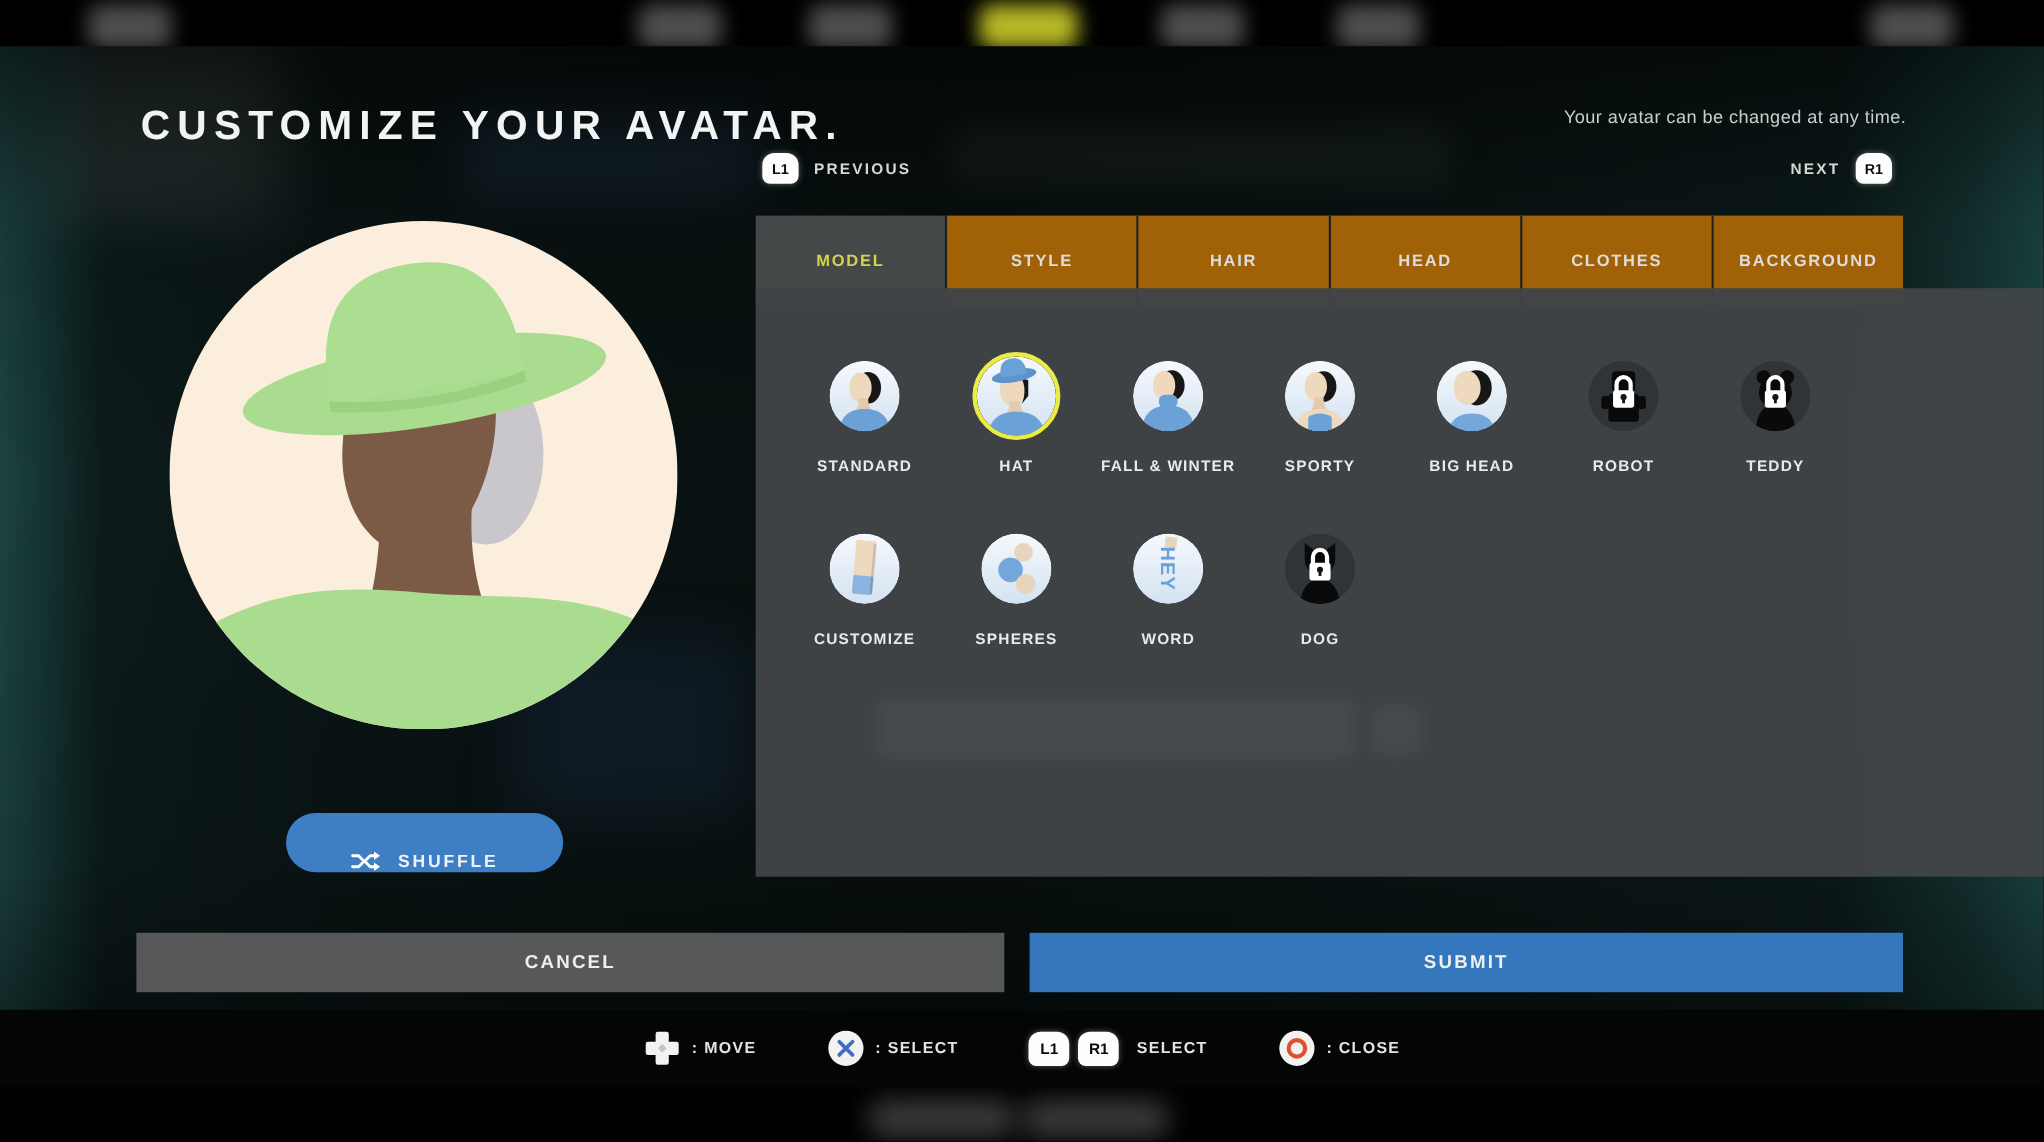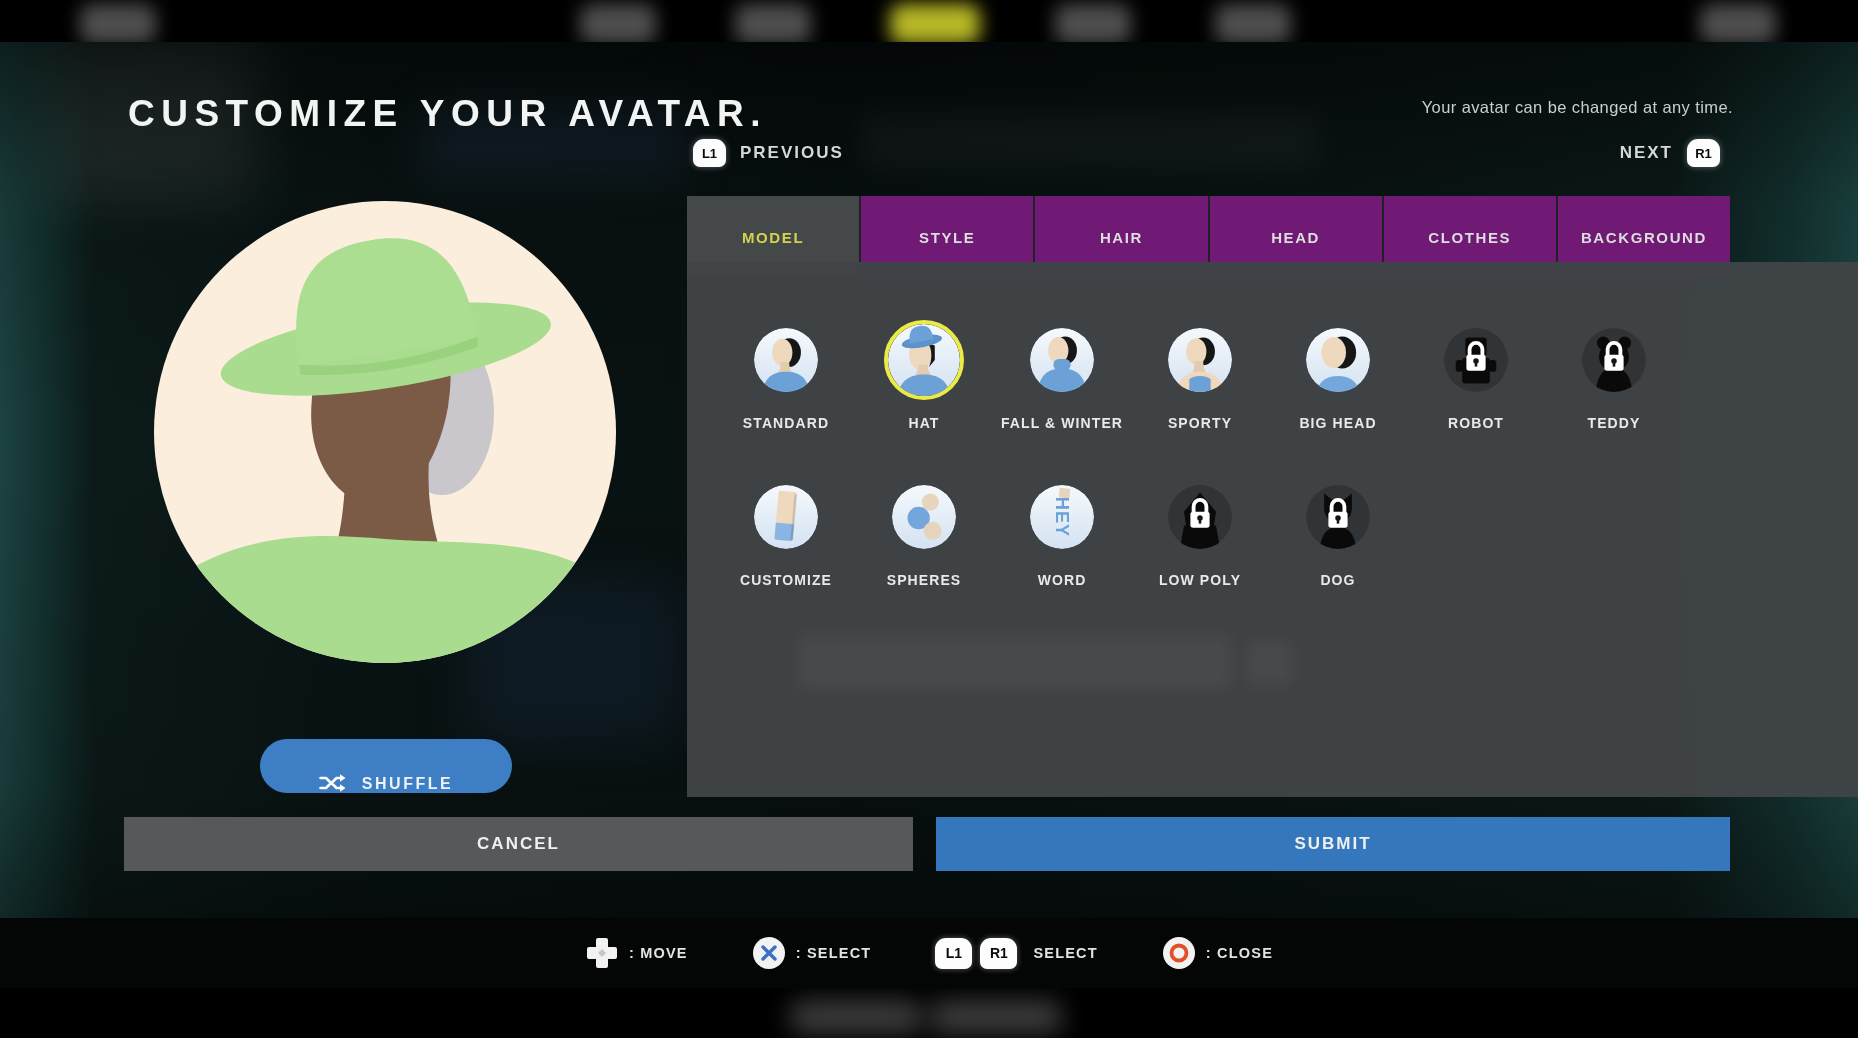--- a/index.html
+++ b/index.html
@@ -28,26 +28,26 @@
   .page-title { position:absolute; left:128px; top:93px; color:#f2f4f4; font-size:37px;
     font-weight:bold; letter-spacing:6.5px; }
   .avatar-note { position:absolute; right:125px; top:98px; color:#c9cfcf; font-size:16.5px; letter-spacing:.4px; }
 
   .pager { position:absolute; display:flex; align-items:center; gap:14px; cursor:pointer; }
   .pager-prev { left:693px; top:139px; }
   .pager-next { right:138px; top:139px; }
   .keycap { display:flex; align-items:center; justify-content:center; width:33px; height:28px;
     background:#fdfdfd; color:#0a0a0a; font-size:13px; font-weight:bold;
     border-radius:11px 11px 7px 7px; box-shadow:0 0 6px rgba(255,255,255,.35); }
-  .pager-label { color:#d6d8d8; font-size:17px; font-weight:bold; letter-spacing:2px; }
+  .pager-label { color:#d6d8d8; font-size:14px; font-weight:bold; letter-spacing:2px; }
 
   
   .tabbar { position:absolute; left:687px; top:196px; width:1043px; height:82px; display:flex; }
   .tab { flex:1 1 0; display:flex; align-items:center; justify-content:center;
-    background:#701a75; color:#dcdedе; color:#dcdede; font-size:15px; font-weight:bold;
+    background:#a16207; color:#dcdedе; color:#dcdede; font-size:15px; font-weight:bold;
     letter-spacing:1.6px; border-right:2px solid #1f2224; cursor:pointer; }
   .tab:last-child { border-right:none; }
   .tab.selected { background:#454849; color:#d2d24e; }
 
   
   .panel { position:absolute; left:687px; top:262px; width:1199px; height:535px;
     background:rgba(64,68,70,.97); overflow:hidden; }
   .ghost { position:absolute; background:rgba(255,255,255,.045); filter:blur(7px); border-radius:10px; }
 
   .grid { position:absolute; left:30px; top:50px; width:966px; display:flex; flex-wrap:wrap; }
@@ -59,21 +59,21 @@
   .thumb-label { margin-top:7px; color:#e8eaea; font-size:14px; font-weight:bold; letter-spacing:1.1px; white-space:nowrap; }
 
   
   .preview { position:absolute; left:154px; top:201px; width:462px; height:462px; }
 
   
   .shuffle-btn { position:absolute; left:260px; top:739px; width:252px; height:54px;
     background:#3d7ec4; border:none; border-radius:27px; display:flex; align-items:flex-end;
     justify-content:center; gap:16px; color:#eef3f8; font-family:inherit; font-size:16px;
     font-weight:bold; letter-spacing:2.5px; cursor:pointer; }
-  .footer-btn { position:absolute; top:817px; height:54px; border:none; display:flex;
+  .footer-btn { position:absolute; top:848px; height:54px; border:none; display:flex;
     align-items:center; justify-content:center; color:#eef0f0; font-family:inherit;
     font-size:17px; font-weight:bold; letter-spacing:2px; cursor:pointer; }
   .cancel-btn { left:124px; width:789px; background:#57585a; }
   .submit-btn { left:936px; width:794px; background:#3577bd; }
 
   
   .hintbar { position:absolute; left:0; top:918px; width:1858px; height:70px; background:#040606;
     display:flex; align-items:center; justify-content:center; gap:64px; }
   .hint { display:flex; align-items:center; gap:10px; }
   .hint .keys { display:flex; gap:8px; margin-right:6px; }
@@ -324,36 +324,20 @@
                 </defs>
  <circle cx="30" cy="30" r="30" fill="url(#g8)"></circle>
                 <rect x="25" y="3" width="10" height="9" fill="#e7d4bc" transform="rotate(6 30 30)"></rect>
    <g transform="rotate(90 30 30)">
                   <text x="30" y="36" text-anchor="middle" font-size="17" font-weight="bold" fill="#6ba1d6" font-family="Liberation Sans, DejaVu Sans, sans-serif" letter-spacing="1">HEY</text>
                 </g>
               </svg>
             </div>
           </div>
           <div class="thumb-label">WORD</div>
-        </div>
-        <div class="grid-item">
-          <div class="thumb-box">
-            <div class="thumb">
-              <svg viewBox="0 0 60 60">
-                <circle cx="30" cy="30" r="30" fill="#313437"></circle>
-                <path d="M30 7 L45 25 L41 52 L19 52 L15 25 Z" fill="#0a0a0a"></path>
-   <path d="M11 60 L49 60 L45 38 L15 38 Z" fill="#0a0a0a"></path>
-                <path d="M24 26 L24 20 a6 6 0 0 1 12 0 L36 26" fill="none" stroke="#fff" stroke-width="3.6"></path>
- <rect x="21" y="25" width="18" height="15" rx="2.5" fill="#fff"></rect>
- <circle cx="30" cy="31" r="2.6" fill="#151515"></circle>
-                <rect x="28.8" y="31" width="2.4" height="5.2" fill="#151515"></rect>
-              </svg>
-            </div>
-          </div>
-          <div class="thumb-label">LOW POLY</div>
         </div>
         <div class="grid-item">
           <div class="thumb-box">
             <div class="thumb">
               <svg viewBox="0 0 60 60">
                 <circle cx="30" cy="30" r="30" fill="#313437"></circle>
                 <path d="M17 8 L26 15 L34 15 L43 8 L43 22 C43 30 37 35 30 35 C23 35 17 30 17 22 Z" fill="#0a0a0a"></path>
    <path d="M13 60 C14 46 21 39 30 39 C39 39 46 46 47 60 Z" fill="#0a0a0a"></path>
                 <path d="M24 26 L24 20 a6 6 0 0 1 12 0 L36 26" fill="none" stroke="#fff" stroke-width="3.6"></path>
  <rect x="21" y="25" width="18" height="15" rx="2.5" fill="#fff"></rect>

